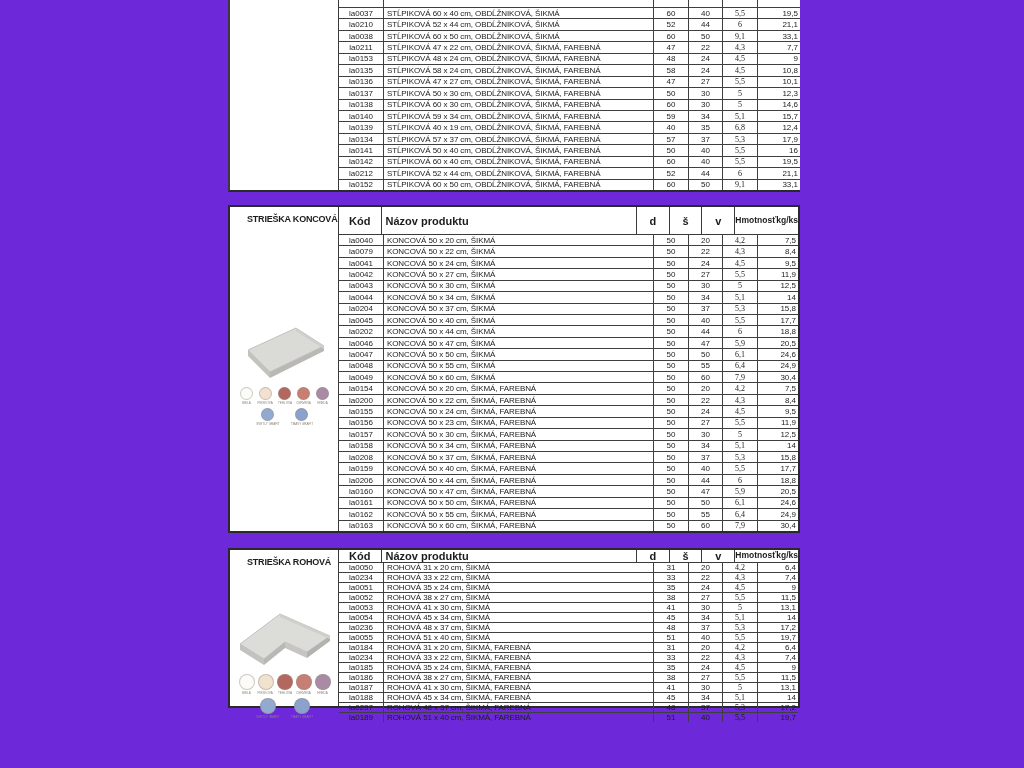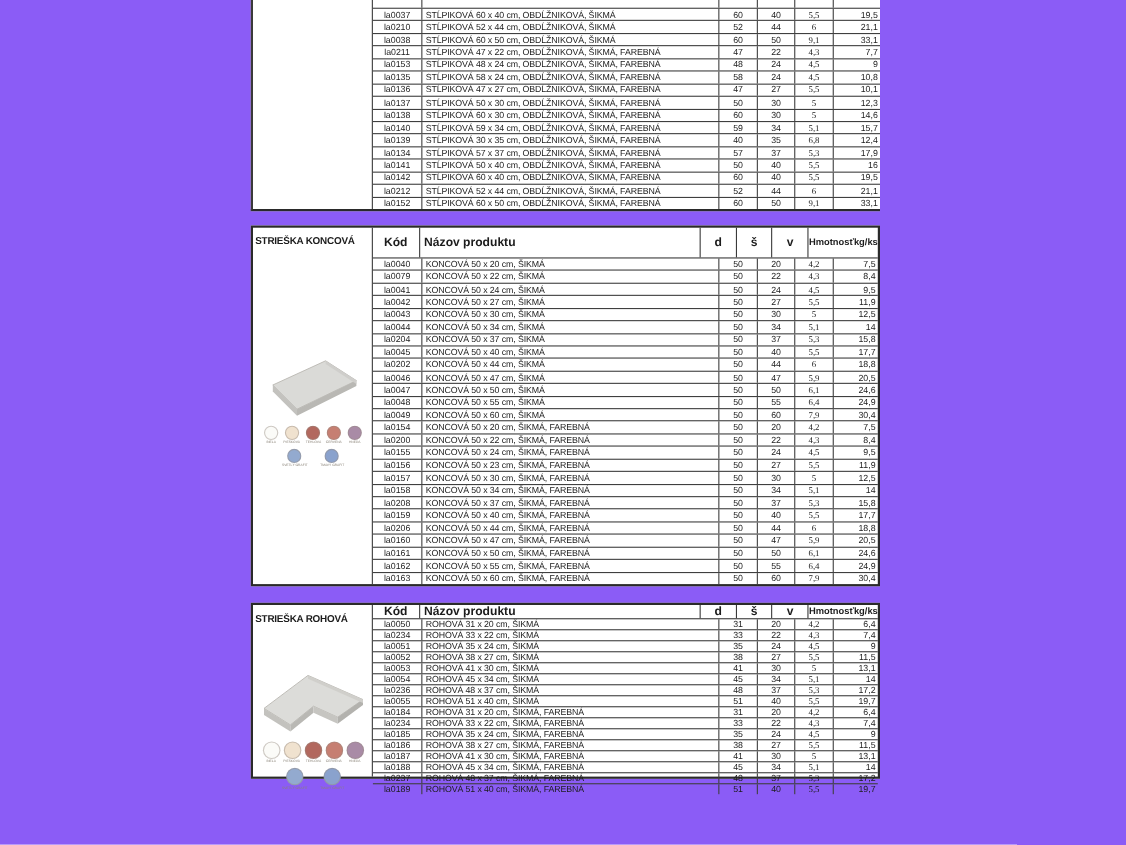--- a/index.html
+++ b/index.html
@@ -1,23 +1,23 @@
 <!DOCTYPE html>
 <html><head>
 <meta charset="utf-8">
 <style>
   html,body{margin:0;padding:0;background:#fff;}
-  .page{position:relative;width:1024px;height:768px;background:#8b5cf6;overflow:hidden;
+  .page{position:relative;width:1024px;height:768px;background:#6d28d9;overflow:hidden;
         font-family:"Liberation Sans",sans-serif;color:#1c1c1c;}
   .block{position:absolute;left:228px;width:572px;box-sizing:border-box;background:#fff;}
   #b1{top:0;height:192px;border-left:2px solid #3a3a3a;border-bottom:2px solid #2a2a2a;}
   #b2{top:205px;height:328px;border:2px solid #2a2a2a;}
   #b3{top:548px;height:160px;border:2px solid #2a2a2a;}
   .catcol{position:absolute;left:0;top:0;bottom:0;width:109px;border-right:1px solid #3a3a3a;box-sizing:border-box;}
-  .cat-title{padding:7px 0 0 2px;font-size:9px;font-weight:bold;letter-spacing:-0.2px;}
+  .cat-title{padding:7px 0 0 17px;font-size:9px;font-weight:bold;letter-spacing:-0.2px;}
   .rightcol{position:absolute;left:109px;right:0;top:0;bottom:0;display:flex;flex-direction:column;}
   .thead{display:flex;border-bottom:1px solid #3a3a3a;}
   #b2 .thead{height:27px;} #b3 .thead{height:30px;}
   .hcell{display:flex;align-items:center;justify-content:center;font-weight:bold;font-size:11px;
          border-right:1px solid #3a3a3a;box-sizing:border-box;}
   .hcell.h-name{justify-content:flex-start;padding-left:4px;}
   .hcell.h-w{border-right:none;flex-direction:row;line-height:1.15;font-size:8.5px;}
   .rows{display:flex;flex-direction:column;flex:1;}
   .spacer{height:7px;display:flex;}
   .spacer .cell{border-top:none;}
@@ -139,21 +139,21 @@
           <div class="trow">
             <div class="cell c-code">la0140</div>
             <div class="cell c-name">STĹPIKOVÁ 59 x 34 cm, OBDĹŽNIKOVÁ, ŠIKMÁ, FAREBNÁ</div>
             <div class="cell c-d">59</div>
             <div class="cell c-s">34</div>
             <div class="cell c-v">5,1</div>
             <div class="cell c-w">15,7</div>
           </div>
           <div class="trow">
             <div class="cell c-code">la0139</div>
-            <div class="cell c-name">STĹPIKOVÁ 30 x 35 cm, OBDĹŽNIKOVÁ, ŠIKMÁ, FAREBNÁ</div>
+            <div class="cell c-name">STĹPIKOVÁ 40 x 19 cm, OBDĹŽNIKOVÁ, ŠIKMÁ, FAREBNÁ</div>
             <div class="cell c-d">40</div>
             <div class="cell c-s">35</div>
             <div class="cell c-v">6,8</div>
             <div class="cell c-w">12,4</div>
           </div>
           <div class="trow">
             <div class="cell c-code">la0134</div>
             <div class="cell c-name">STĹPIKOVÁ 57 x 37 cm, OBDĹŽNIKOVÁ, ŠIKMÁ, FAREBNÁ</div>
             <div class="cell c-d">57</div>
             <div class="cell c-s">37</div>

